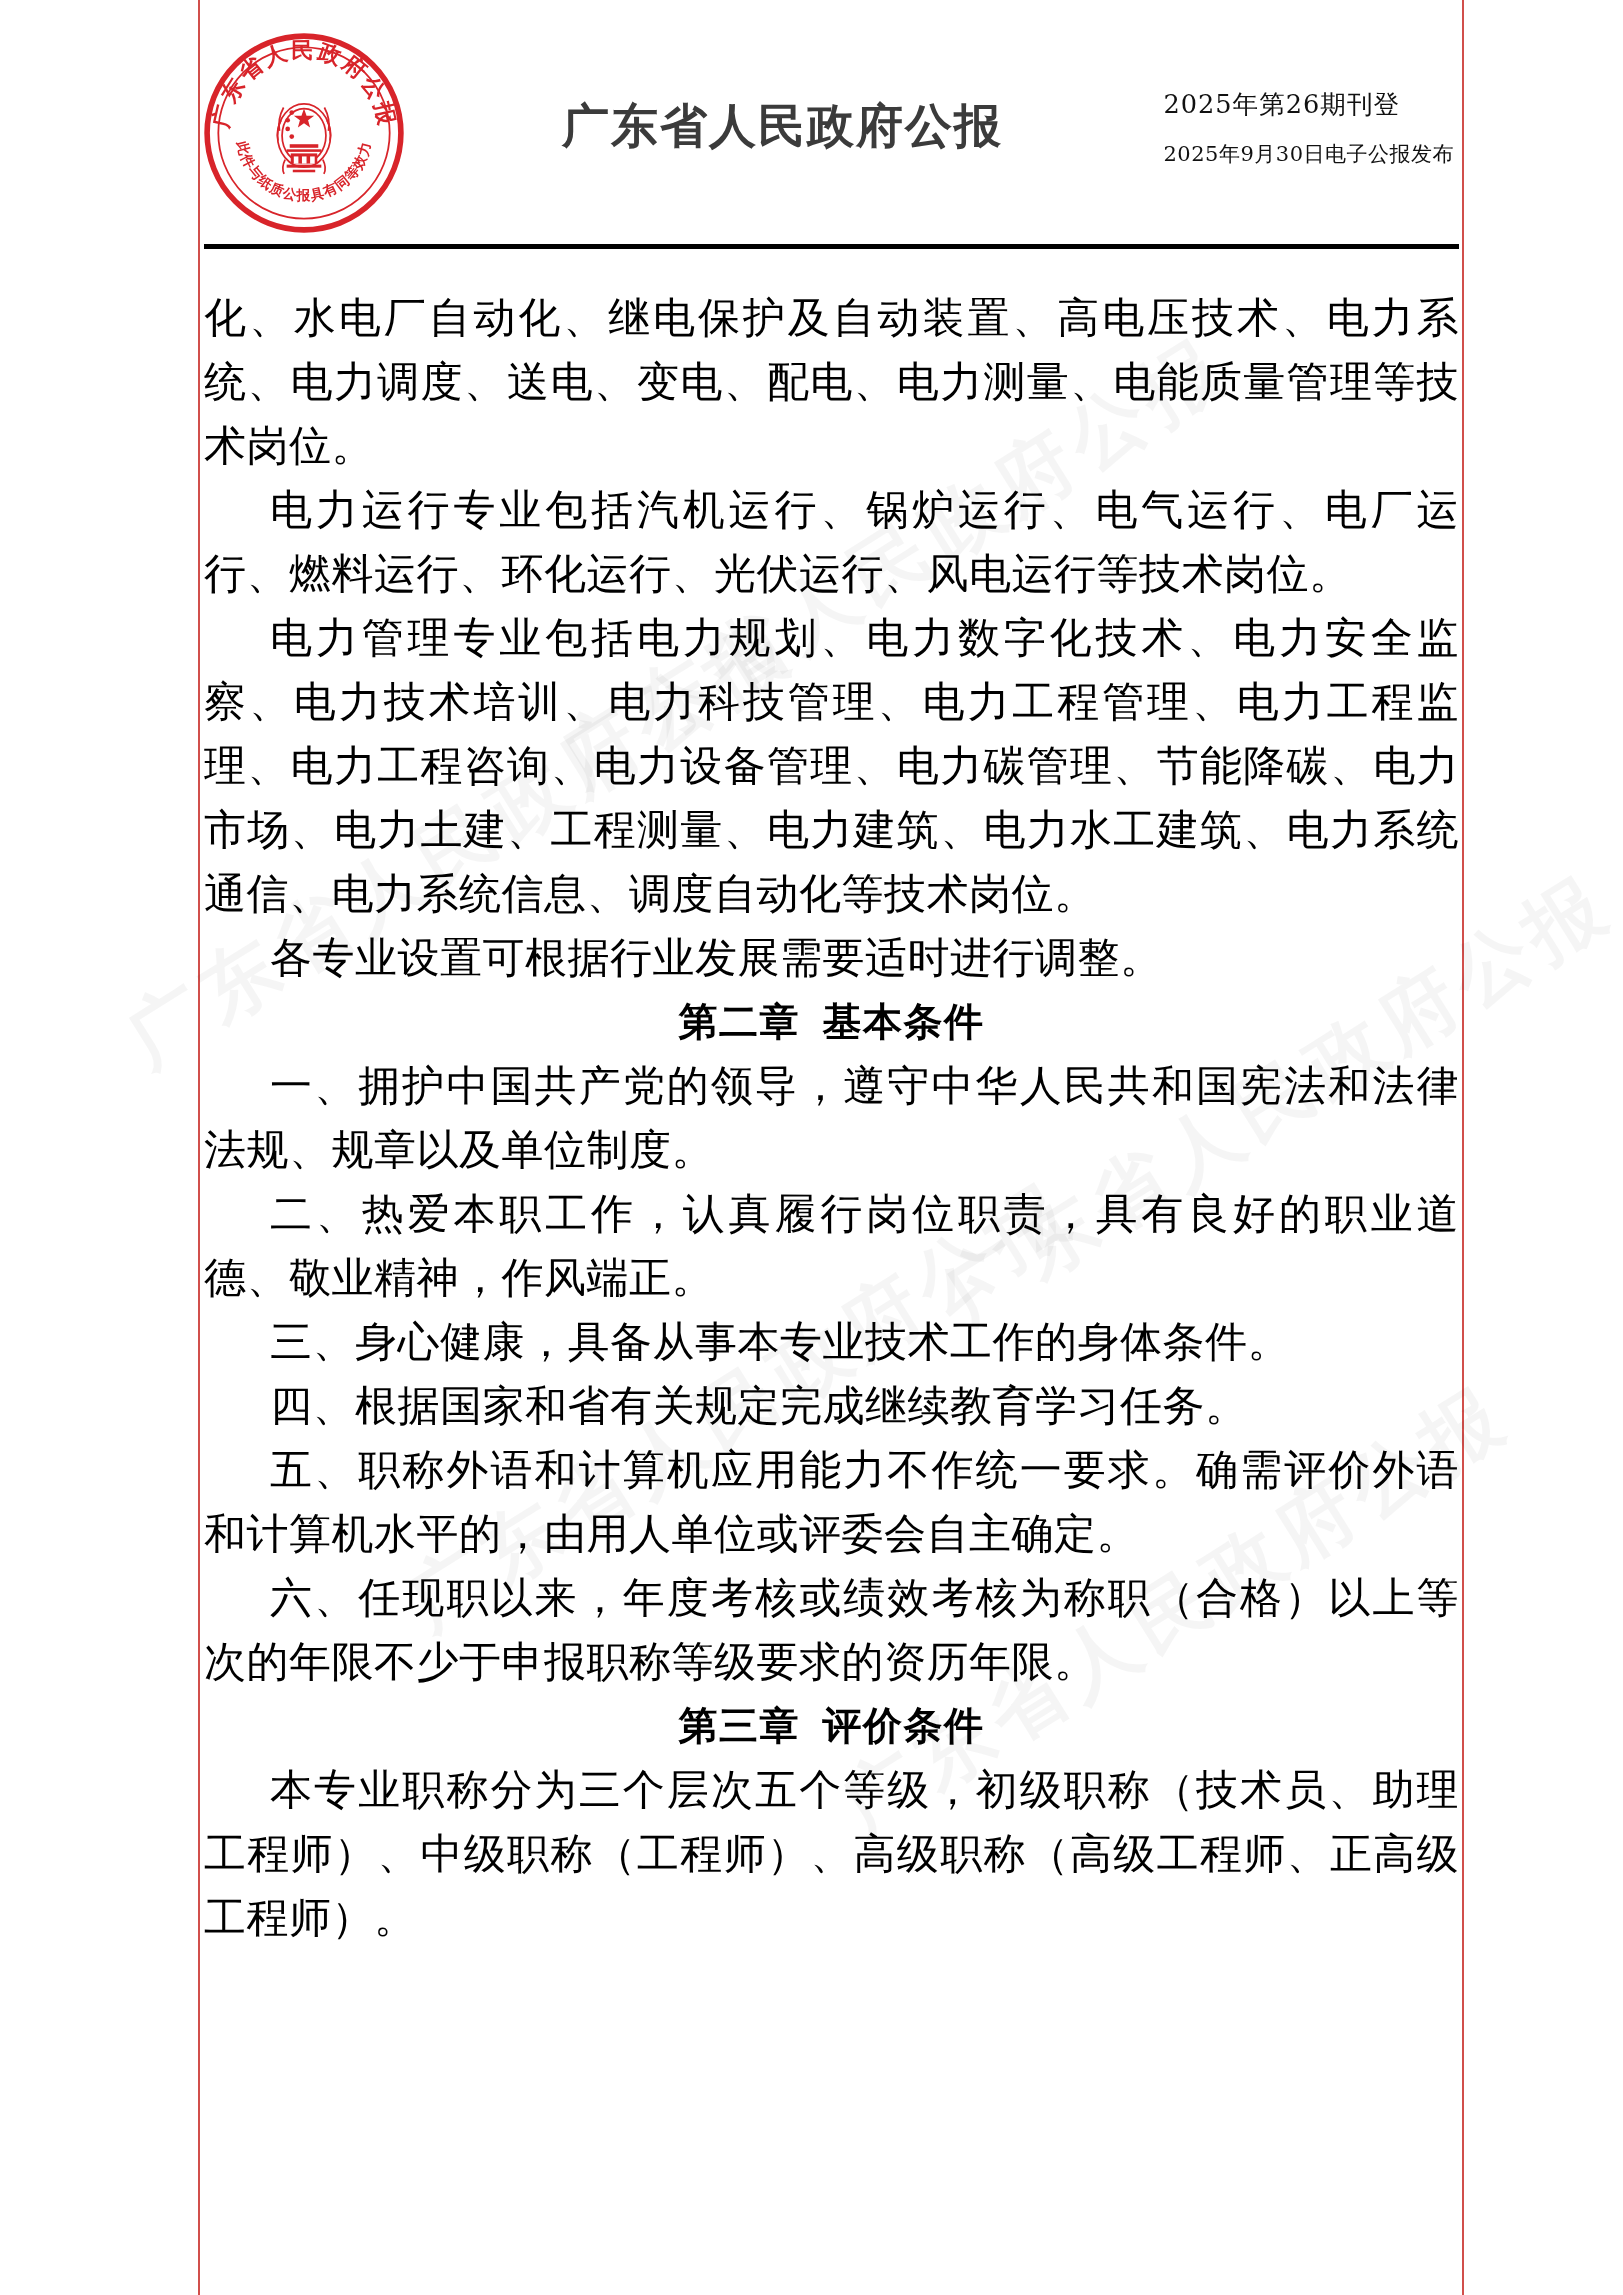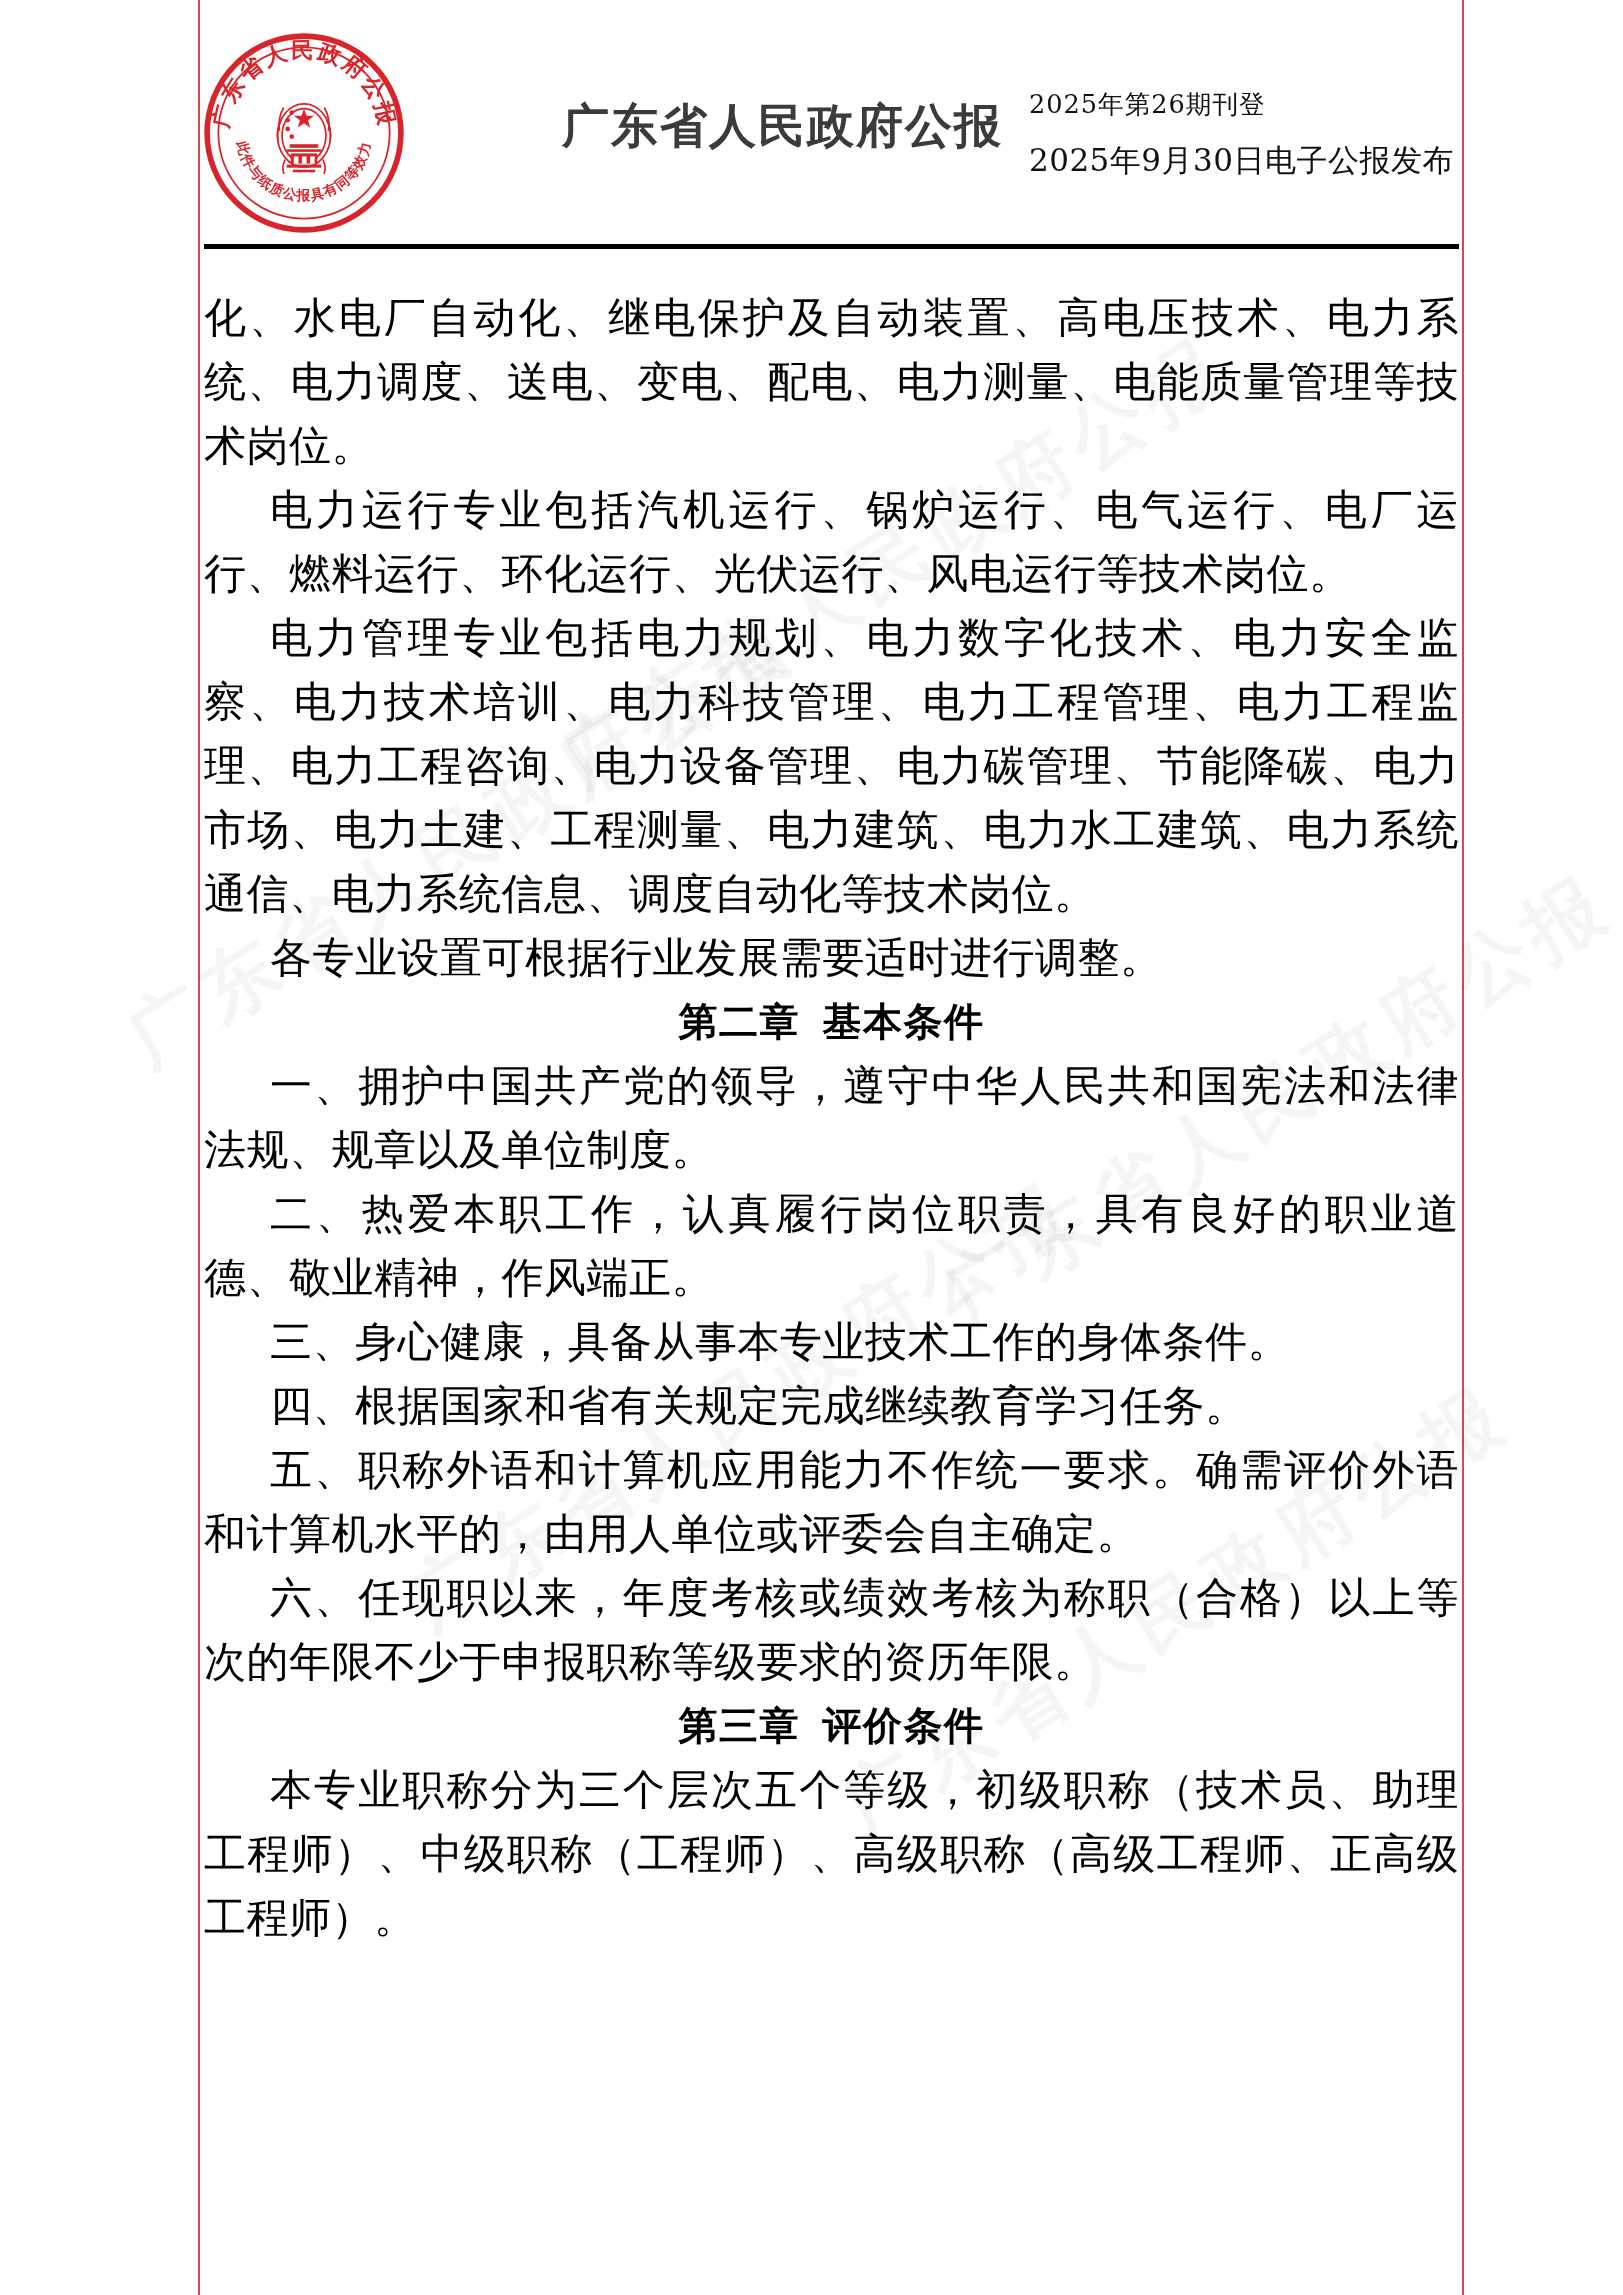--- a/index.html
+++ b/index.html
@@ -102,21 +102,21 @@
     font-family: "DejaVu Serif", "Liberation Serif", serif;
     color: #111;
   }
   .masthead-dates .issue-line {
     font-size: 25.6px;
     letter-spacing: 1px;
     white-space: nowrap;
     margin-bottom: 18.4px;
   }
   .masthead-dates .publish-line {
-    font-size: 31px;
+    font-size: 21px;
     letter-spacing: 0.5px;
     white-space: nowrap;
   }
 
   
   .masthead-rule {
     position: absolute;
     left: 204px;
     right: 164px;
     top: 244px;

